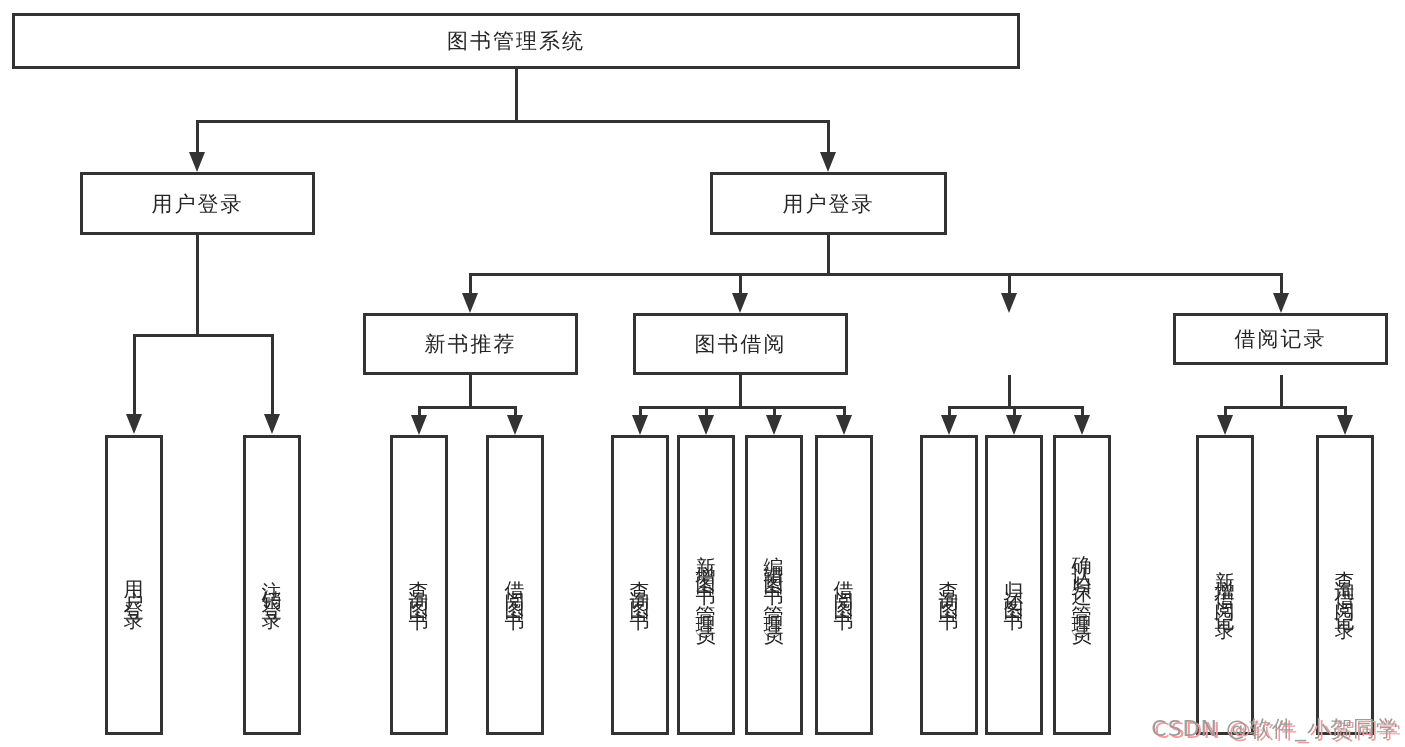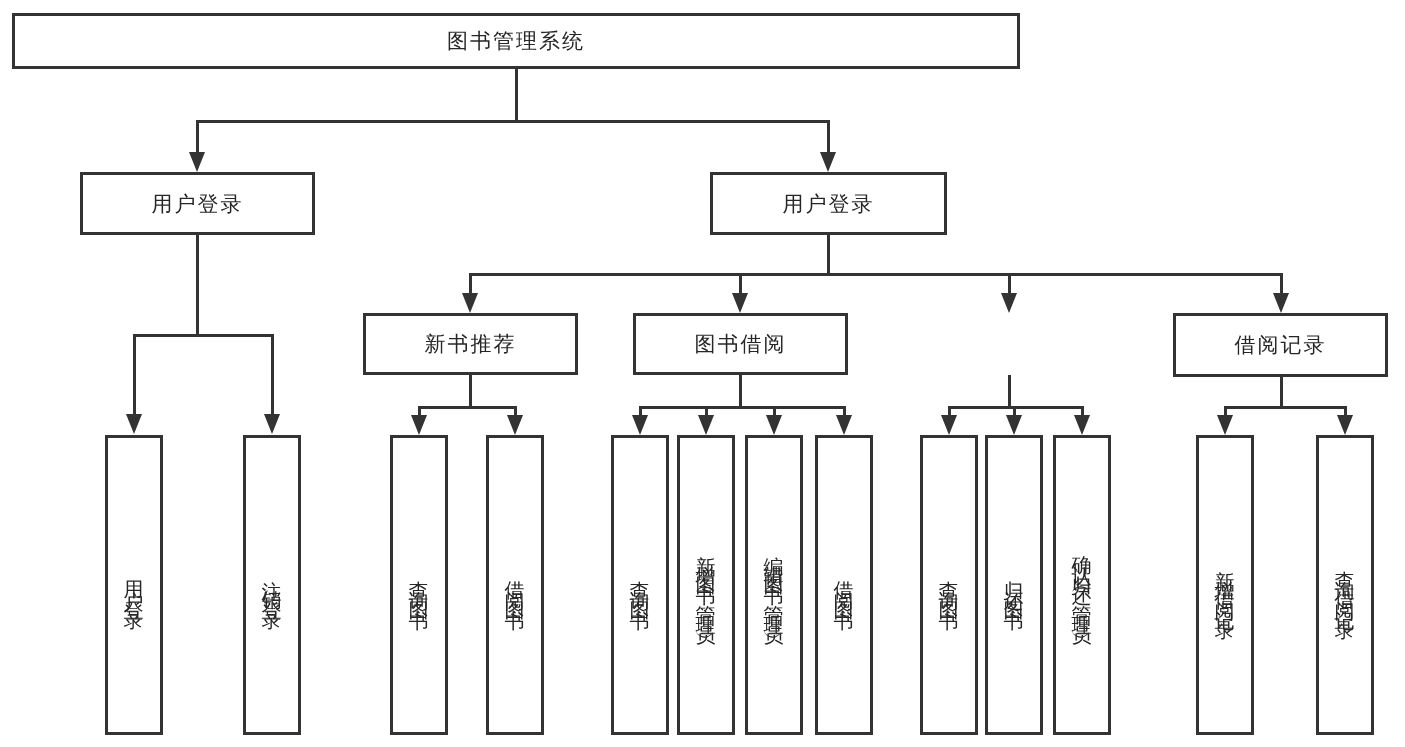--- a/index.html
+++ b/index.html
@@ -72,21 +72,21 @@
   <div class="arrow" style="left:1001px; top:293px;"></div>
   <div class="line" style="left:1280px; top:273px; width:3px; height:22px;"></div>
   <div class="arrow" style="left:1273px; top:293px;"></div>
 
   <div class="box hbox" style="left:633px; top:313px; width:215px; height:62px;">
     <span>图书借阅</span>
   </div>
   <div class="box hbox" style="left:363px; top:313px; width:215px; height:62px;">
     <span>新书推荐</span>
   </div>
-  <div class="box hbox" style="left:1173px; top:313px; width:215px; height:64px;">
+  <div class="box hbox" style="left:1173px; top:313px; width:215px; height:52px;">
     <span>借阅记录</span>
   </div>
 
   <div class="line" style="left:469px; top:375px; width:3px; height:33px;"></div>
   <div class="line" style="left:418px; top:406px; width:99px; height:3px;"></div>
   <div class="line" style="left:418px; top:406px; width:3px; height:10px;"></div>
   <div class="arrow" style="left:411px; top:415px;"></div>
   <div class="line" style="left:514px; top:406px; width:3px; height:10px;"></div>
   <div class="arrow" style="left:507px; top:415px;"></div>
 
@@ -150,14 +150,15 @@
   <div class="box leaf" style="left:1053px;">
     <span class="vlabel">确认归还（管理员）</span>
   </div>
   <div class="box leaf" style="left:1196px;">
     <span class="vlabel">新增借阅记录</span>
   </div>
   <div class="box leaf" style="left:1316px;">
     <span class="vlabel">查询借阅记录</span>
   </div>
 
+  <div class="watermark">CSDN @软件_小贺同学</div>
 
 </div>
 
 </body></html>

